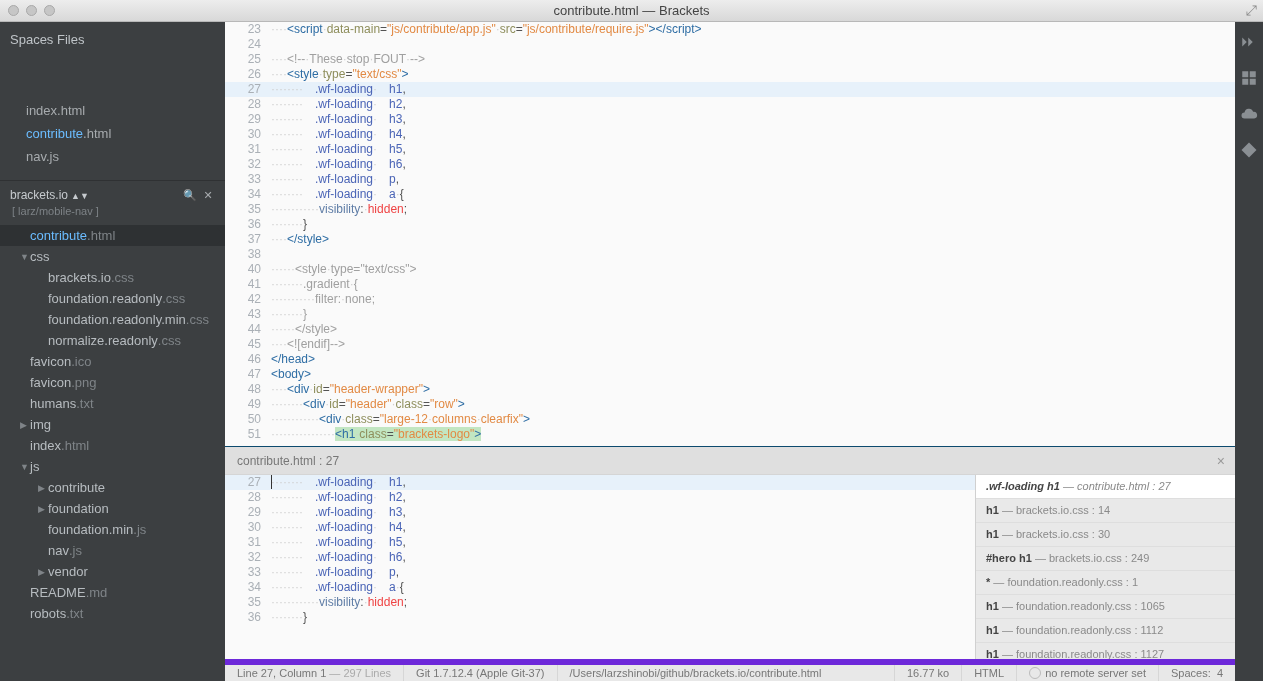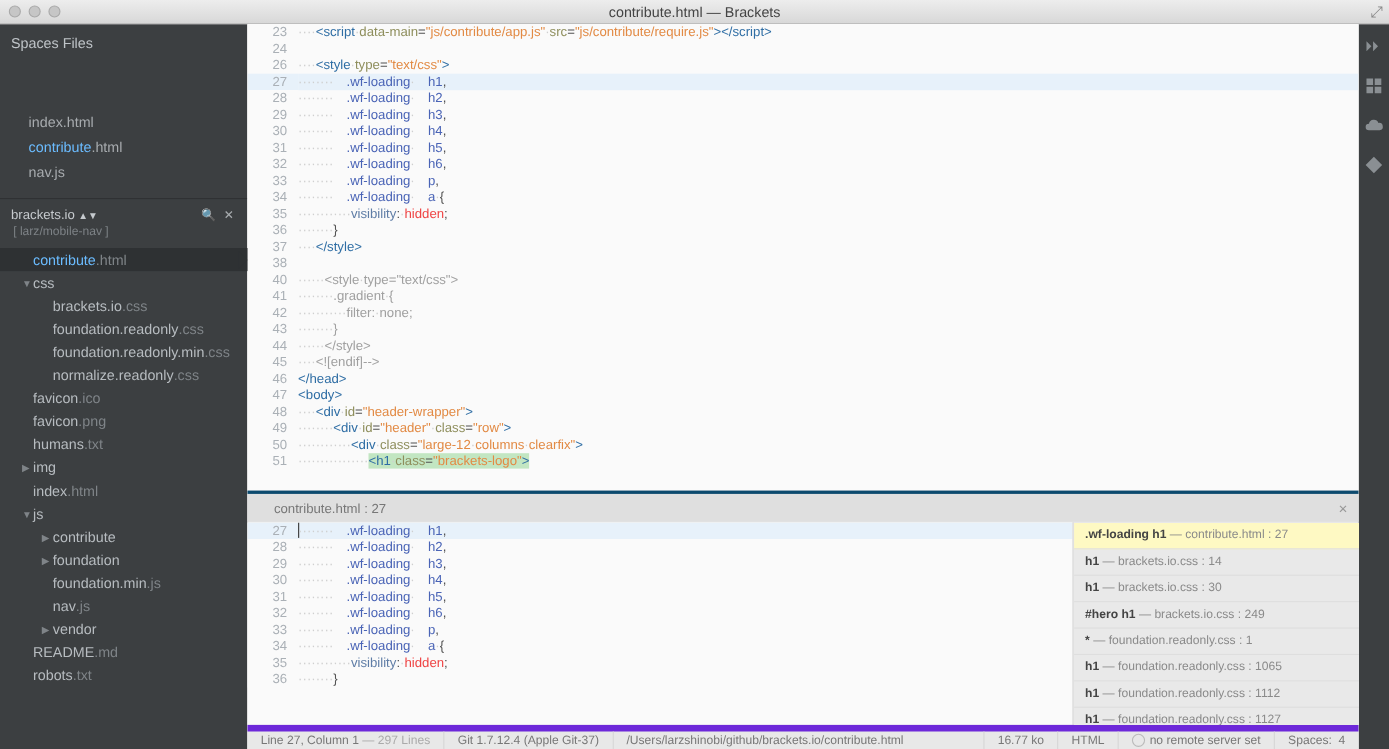--- a/index.html
+++ b/index.html
@@ -43,27 +43,27 @@
 .cline { display: flex; }
 .gutter { width: 46px; text-align: right; padding-right: 10px; color: #aab0b6; background: #fafafa; }
 .code { flex: 1; white-space: pre; color: #535353; padding-right: 8px; }
 .hl-line .code, .hl-line .gutter { background: #e7f1fa; }
 .ws { color: #cfcfcf; }
 .tag { color: #2e6da4; } .attr { color: #8e8e5c; } .str { color: #e28a44; }
 .sel-css { color: #4a64b6; margin-left: 12px; } .prop { color: #5f7da6; } .val { color: #ef4444; }
 .cmt { color: #a0a0a0; }
 .mark { background: #c2e6c2; }
 
-.split-hdr { height: 28px; background: #dfdfdf; border-top: 3px solid #0c4a6e; display: flex; align-items: center; padding: 0 24px; color: #777; font-size: 12px; position: relative; }
+.split-hdr { height: 28px; background: #dfdfdf; border-top: 1px solid #0c4a6e; display: flex; align-items: center; padding: 0 12px; color: #777; font-size: 12px; position: relative; }
 .split-hdr .x { position: absolute; right: 10px; color: #999; cursor: pointer; font-size: 14px; }
 .split-wrap { display: flex; height: 185px; border-top: 1px solid #d5d5d5; }
 .split-code { flex: 1; overflow: auto; background: #fafafa; font-family: Menlo, Consolas, monospace; font-size: 12px; line-height: 15px; }
 .rel-panel { width: 260px; background: #e9e9e9; border-left: 1px solid #d0d0d0; overflow: auto; }
 .rel-row { padding: 5px 10px 6px; border-bottom: 1px solid #dedede; font-size: 11px; color: #555; cursor: pointer; }
-.rel-row.sel { background: #fef9c3; }
+.rel-row.sel { background: #ffffff; font-style: italic; }
 .rel-row b { font-weight: 600; color: #444; }
 .rel-row span { color: #8a8a8a; }
 
 .status { height: 22px; background: #e8e8e8; border-top: 6px solid #6d28d9; display: flex; font-size: 11px; color: #777; }
 .st-cell { padding: 0 12px; display: flex; align-items: center; border-right: 1px solid #d6d6d6; white-space: nowrap; }
 .st-cell:last-child { border-right: none; }
 .st-cell.grow { flex: 1; }
 .circ { width: 12px; height: 12px; border: 1.5px solid #bbb; border-radius: 50%; margin-right: 4px; }
 </style>
 </head>
@@ -123,20 +123,24 @@
       <div class="code-pane" id="code-pane">
           <div class="cline">
             <div class="gutter">23</div>
             <div class="code"><span class="ws"><span class="ws">·</span><span class="ws">·</span><span class="ws">·</span><span class="ws">·</span></span><span class="tag">&lt;script</span><span class="ws"><span class="ws">·</span></span><span class="attr">data-main</span>=<span class="str">"js/contribute/app.js"</span><span class="ws"><span class="ws">·</span></span><span class="attr">src</span>=<span class="str">"js/contribute/require.js"</span><span class="tag">&gt;&lt;/script&gt;</span></div>
           </div>
           <div class="cline">
             <div class="gutter">24</div>
             <div class="code"></div>
           </div>
           <div class="cline">
+            <div class="gutter">25</div>
+            <div class="code"><span class="ws"><span class="ws">·</span><span class="ws">·</span><span class="ws">·</span><span class="ws">·</span></span><span class="cmt">&lt;!--<span class="ws">·</span>These<span class="ws">·</span>stop<span class="ws">·</span>FOUT<span class="ws">·</span>--&gt;</span></div>
+          </div>
+          <div class="cline">
             <div class="gutter">26</div>
             <div class="code"><span class="ws"><span class="ws">·</span><span class="ws">·</span><span class="ws">·</span><span class="ws">·</span></span><span class="tag">&lt;style</span><span class="ws"><span class="ws">·</span></span><span class="attr">type</span>=<span class="str">"text/css"</span><span class="tag">&gt;</span></div>
           </div>
           <div class="cline hl-line">
             <div class="gutter">27</div>
             <div class="code"><span class="ws"><span class="ws">·</span><span class="ws">·</span><span class="ws">·</span><span class="ws">·</span><span class="ws">·</span><span class="ws">·</span><span class="ws">·</span><span class="ws">·</span></span><span class="sel-css">.wf-loading</span><span class="ws"><span class="ws">·</span></span><span class="sel-css">h1</span>,</div>
           </div>
           <div class="cline">
             <div class="gutter">28</div>
             <div class="code"><span class="ws"><span class="ws">·</span><span class="ws">·</span><span class="ws">·</span><span class="ws">·</span><span class="ws">·</span><span class="ws">·</span><span class="ws">·</span><span class="ws">·</span></span><span class="sel-css">.wf-loading</span><span class="ws"><span class="ws">·</span></span><span class="sel-css">h2</span>,</div>

